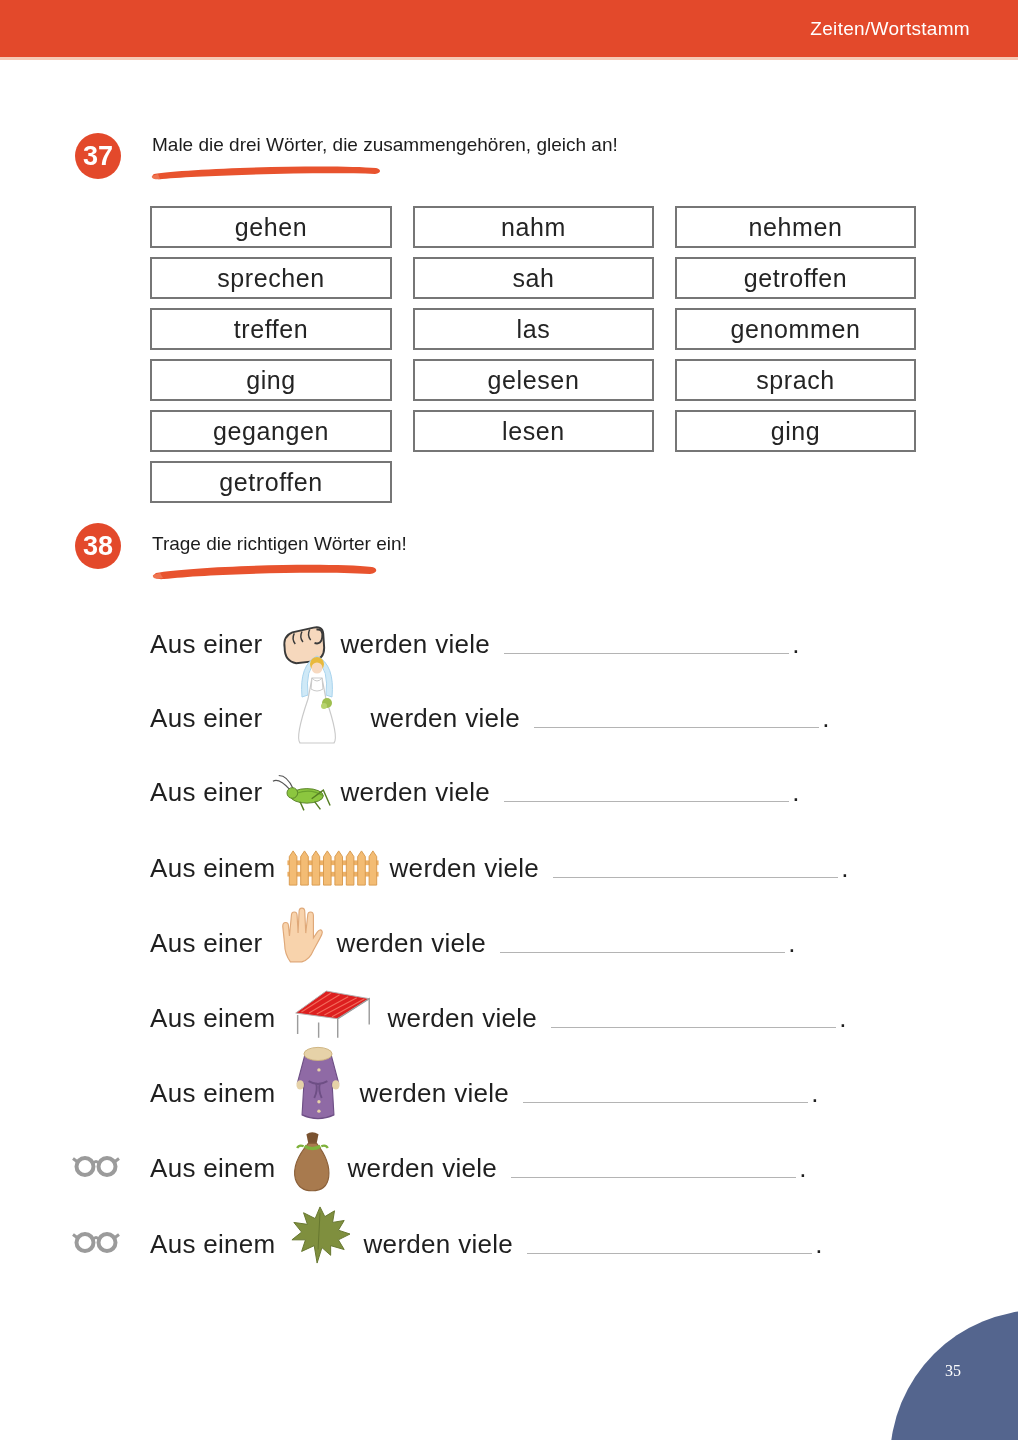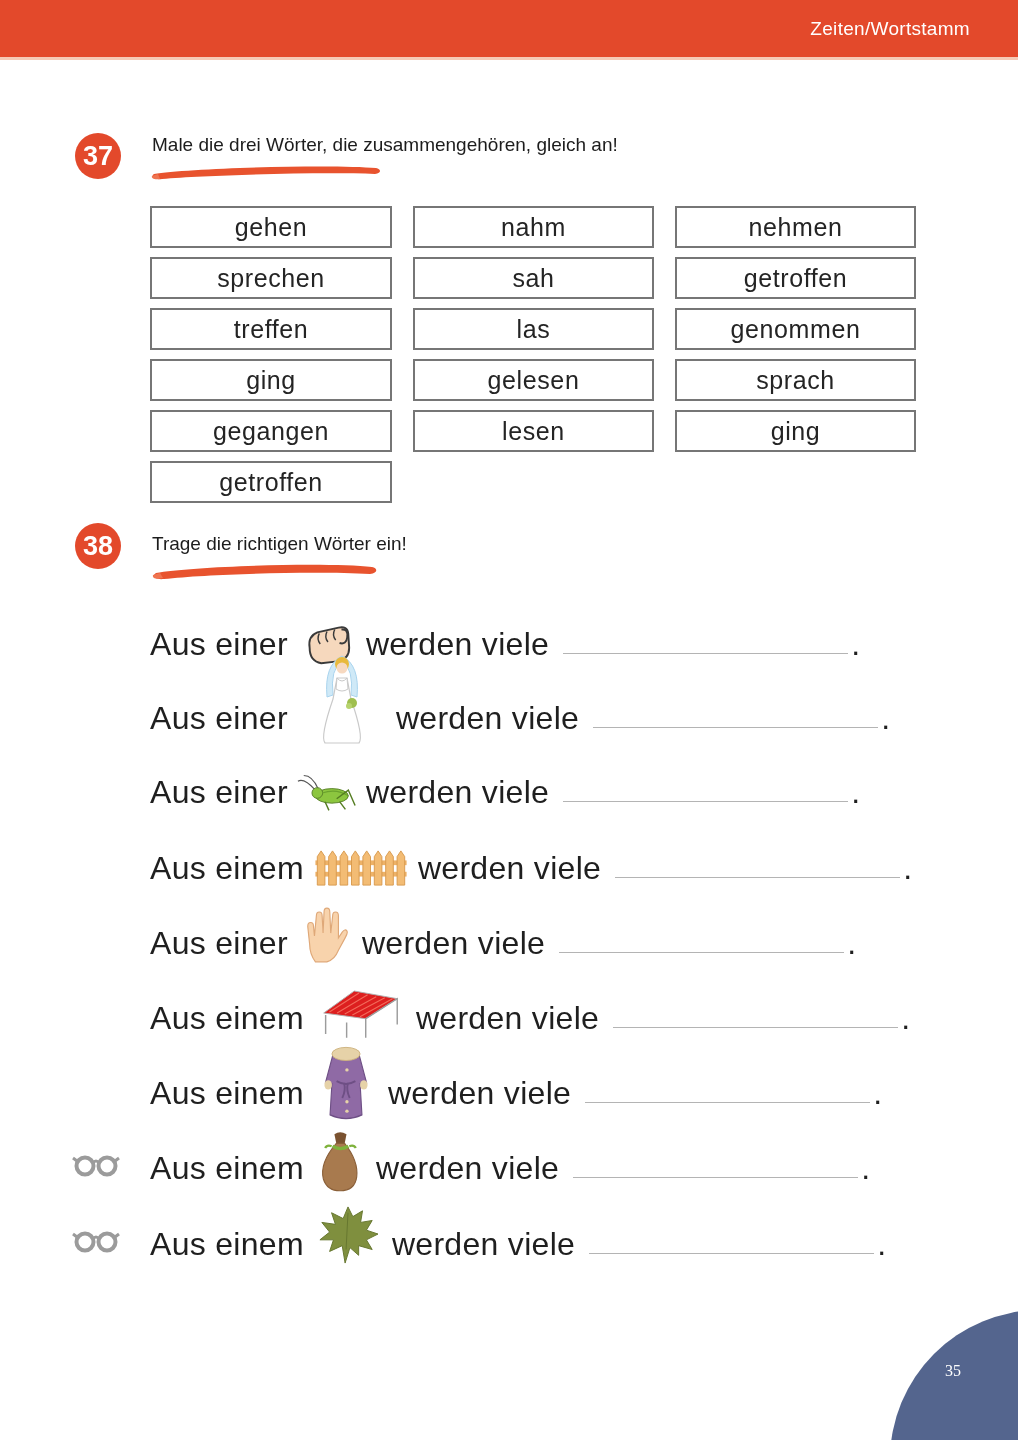--- a/index.html
+++ b/index.html
@@ -19,21 +19,21 @@
   .hl{position:absolute;left:148px;}
 
   
   .word-grid{position:absolute;left:150px;top:206px;width:834px;
              display:grid;grid-template-columns:242px 241px 241px;column-gap:21px;row-gap:9px;}
   .word-box{height:38px;border:2px solid #767676;background:#fff;display:flex;
             align-items:center;justify-content:center;font-size:25px;letter-spacing:.6px;color:#242424;}
 
   
   .row{position:absolute;left:150px;display:flex;align-items:center;white-space:nowrap;
-       font-size:32px;letter-spacing:.3px;color:#1f1f1f;}
+       font-size:26px;letter-spacing:.3px;color:#1f1f1f;}
   .row .txt{display:inline-block;}
   .icn{display:inline-flex;margin:0 12px;flex:0 0 auto;}
   .blank{display:inline-block;width:285px;height:0;border-bottom:1.5px solid #b4b4b4;
          margin-left:14px;transform:translateY(9px);}
   .period{margin-left:3px;}
   .glasses{position:absolute;left:-78px;top:50%;transform:translateY(-50%);}
 
   
   .footer-circle{position:absolute;left:890px;top:1310px;width:300px;height:300px;
                  border-radius:50%;background:#54658e;}

